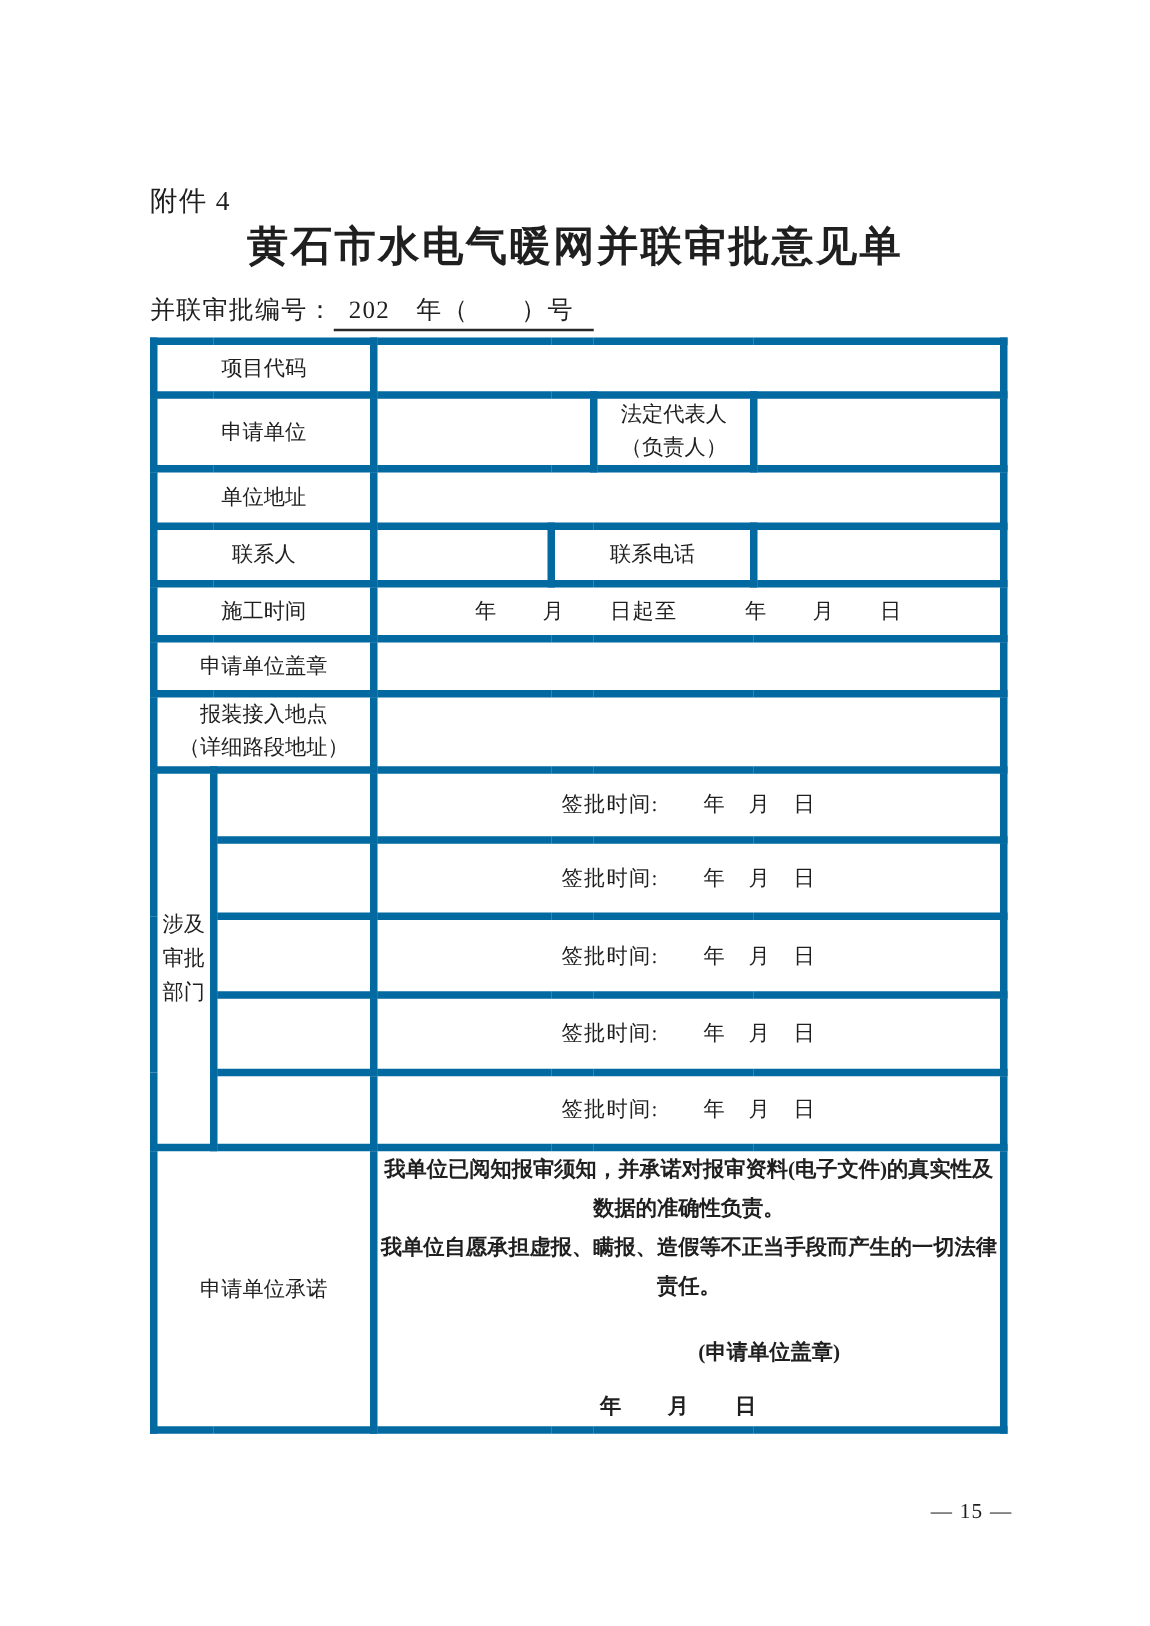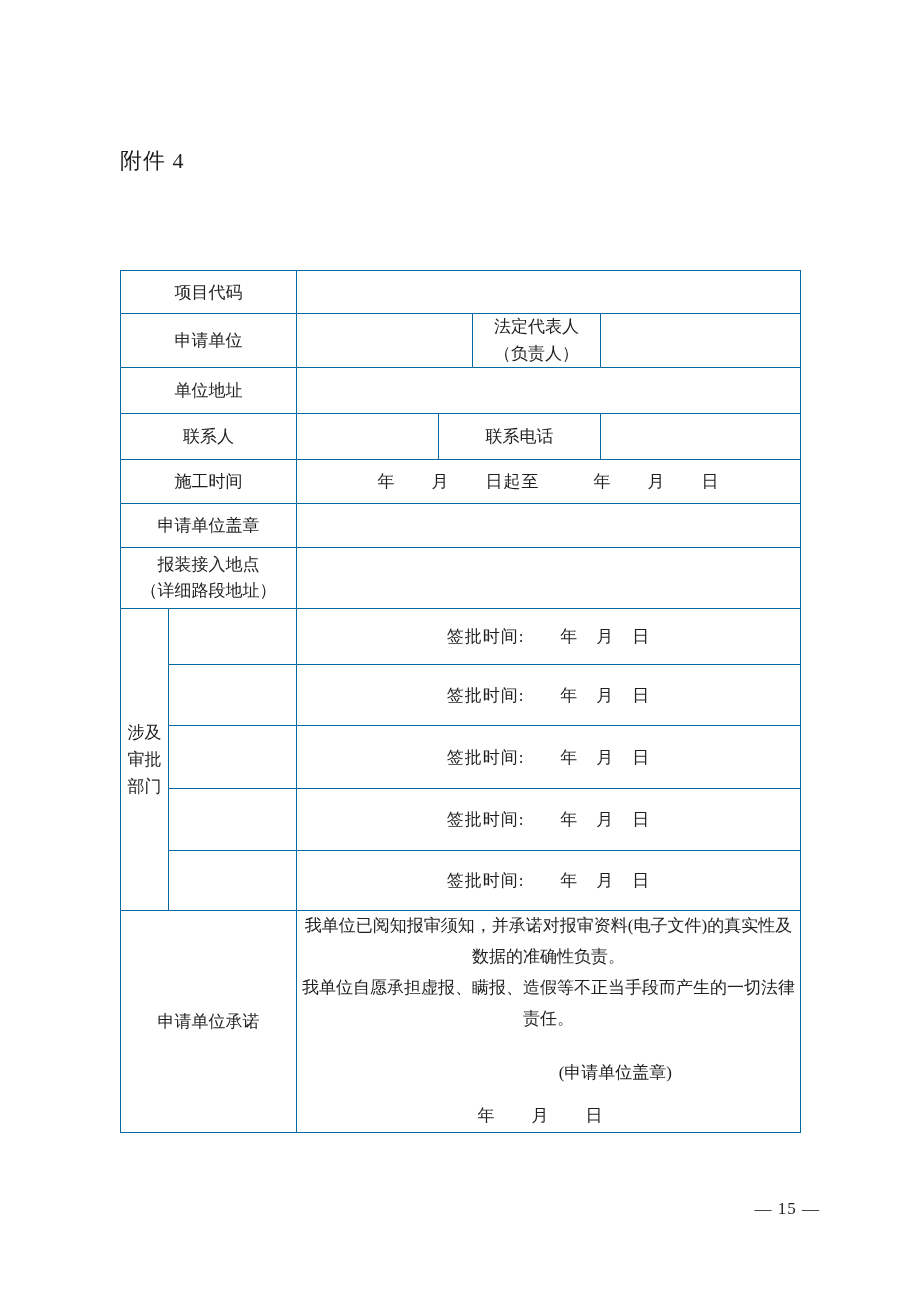--- a/index.html
+++ b/index.html
@@ -45,21 +45,21 @@
   }
   table.form-table {
     position: absolute;
     left: 120px;
     top: 270px;
     width: 680px;
     border-collapse: collapse;
     table-layout: fixed;
   }
   .form-table td {
-    border: 1px solid #0369a1;
+    border: 6px solid #0369a1;
     font-size: 17px;
     text-align: center;
     vertical-align: middle;
     padding: 0;
     overflow: hidden;
   }
   .pre { white-space: pre-line; line-height: 1.55; }
   .dept-cell { line-height: 1.6; }
   .sign-cell {
     text-align: right;
@@ -67,48 +67,53 @@
     padding: 0 14px 9px 0;
     letter-spacing: 1px;
     margin-top: 48px;
   }
   .construction-cell { letter-spacing: 1px; }
   .commit-cell {
     text-align: left;
     vertical-align: top;
     padding: 9px 12px 8px 13px;
     line-height: 1.82;
+    font-weight: bold;
   }
   .commit-text { margin: 0; }
   .seal-line {
     text-align: right;
     padding-right: 128px;
     margin-top: 23px;
   }
   .date-line {
     padding-right: 16px;
     margin-top: 12px;
     letter-spacing: 1px;
   }
   .page-number {
     position: absolute;
-    right: 100px;
+    right: 110px;
     top: 1199px;
     font-size: 17px;
     letter-spacing: 1px;
   }
 </style>
 </head>
 <body>
 
 <div class="page">
 
   <div class="attachment-label">附件 4</div>
 
+  <div class="doc-title">黄石市水电气暖网并联审批意见单</div>
 
+  <div class="serial-line">
+    <span>并联审批编号：</span><span class="serial-value">202　年（　　）号</span>
+  </div>
 
   <table class="form-table">
     <colgroup>
       <col style="width:48px">
         <col style="width:128px">
         <col style="width:142px">
       <col style="width:34px">
         <col style="width:128px">
         <col style="width:200px">
     </colgroup>

